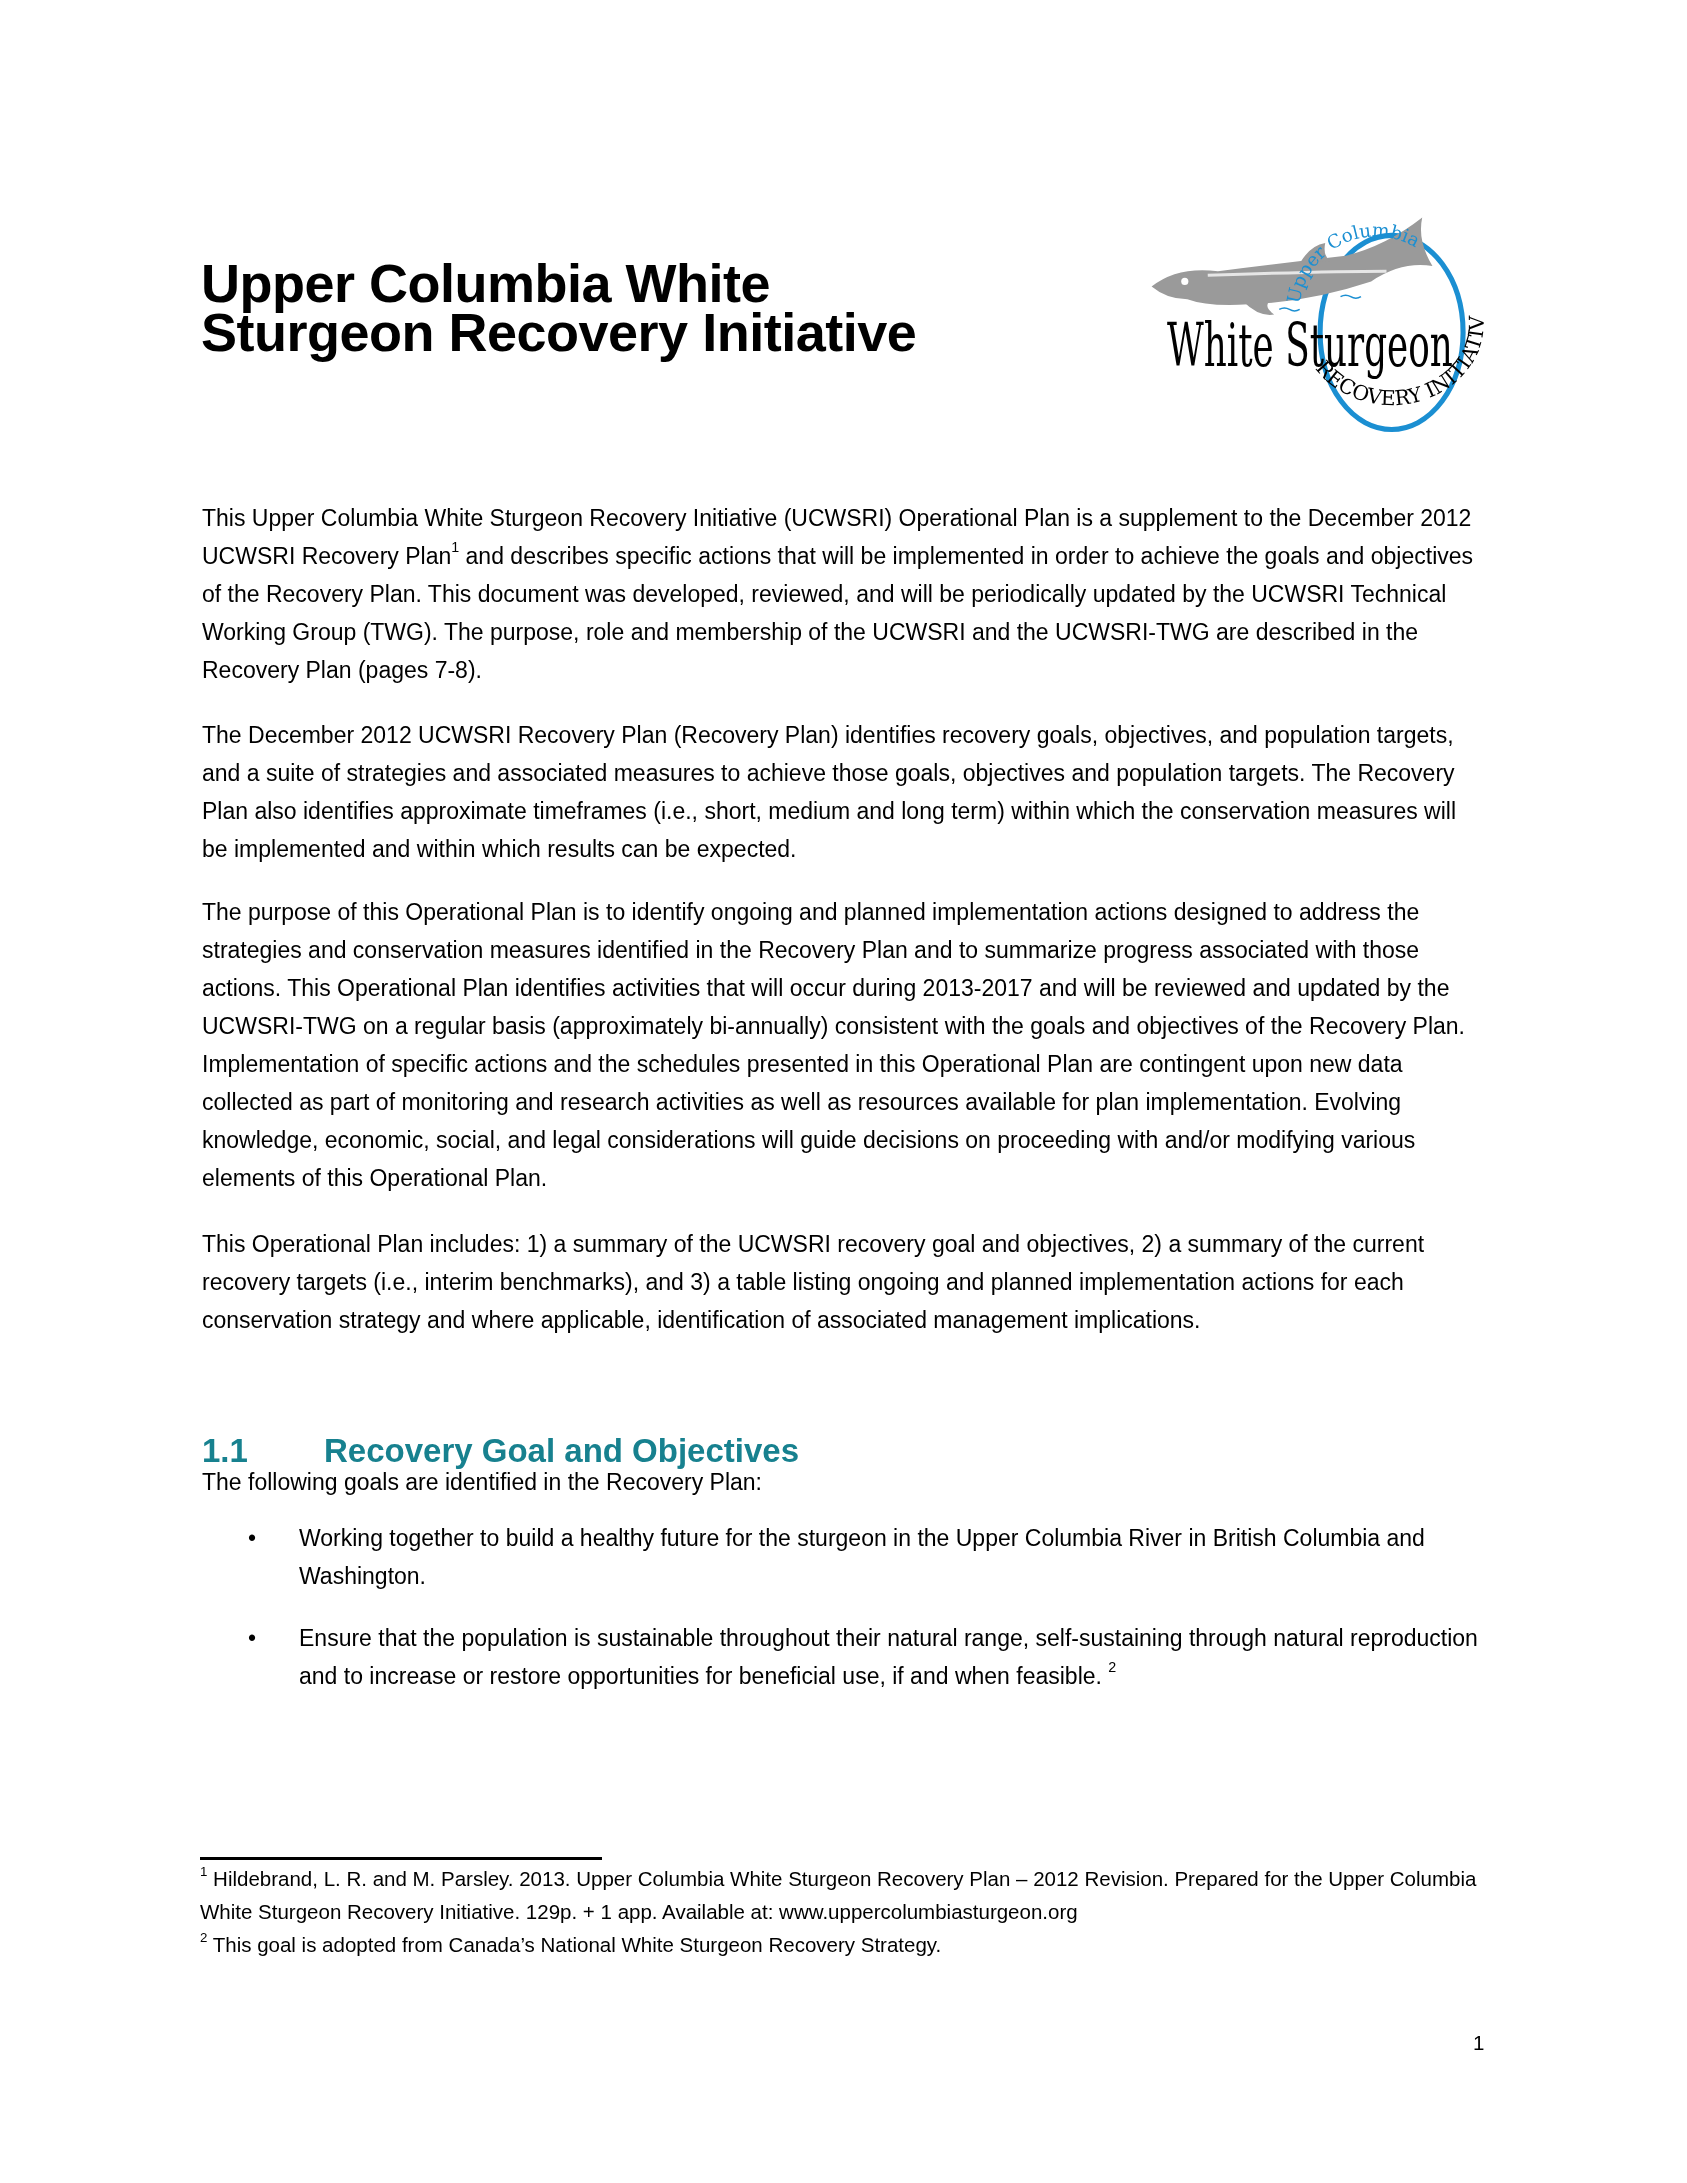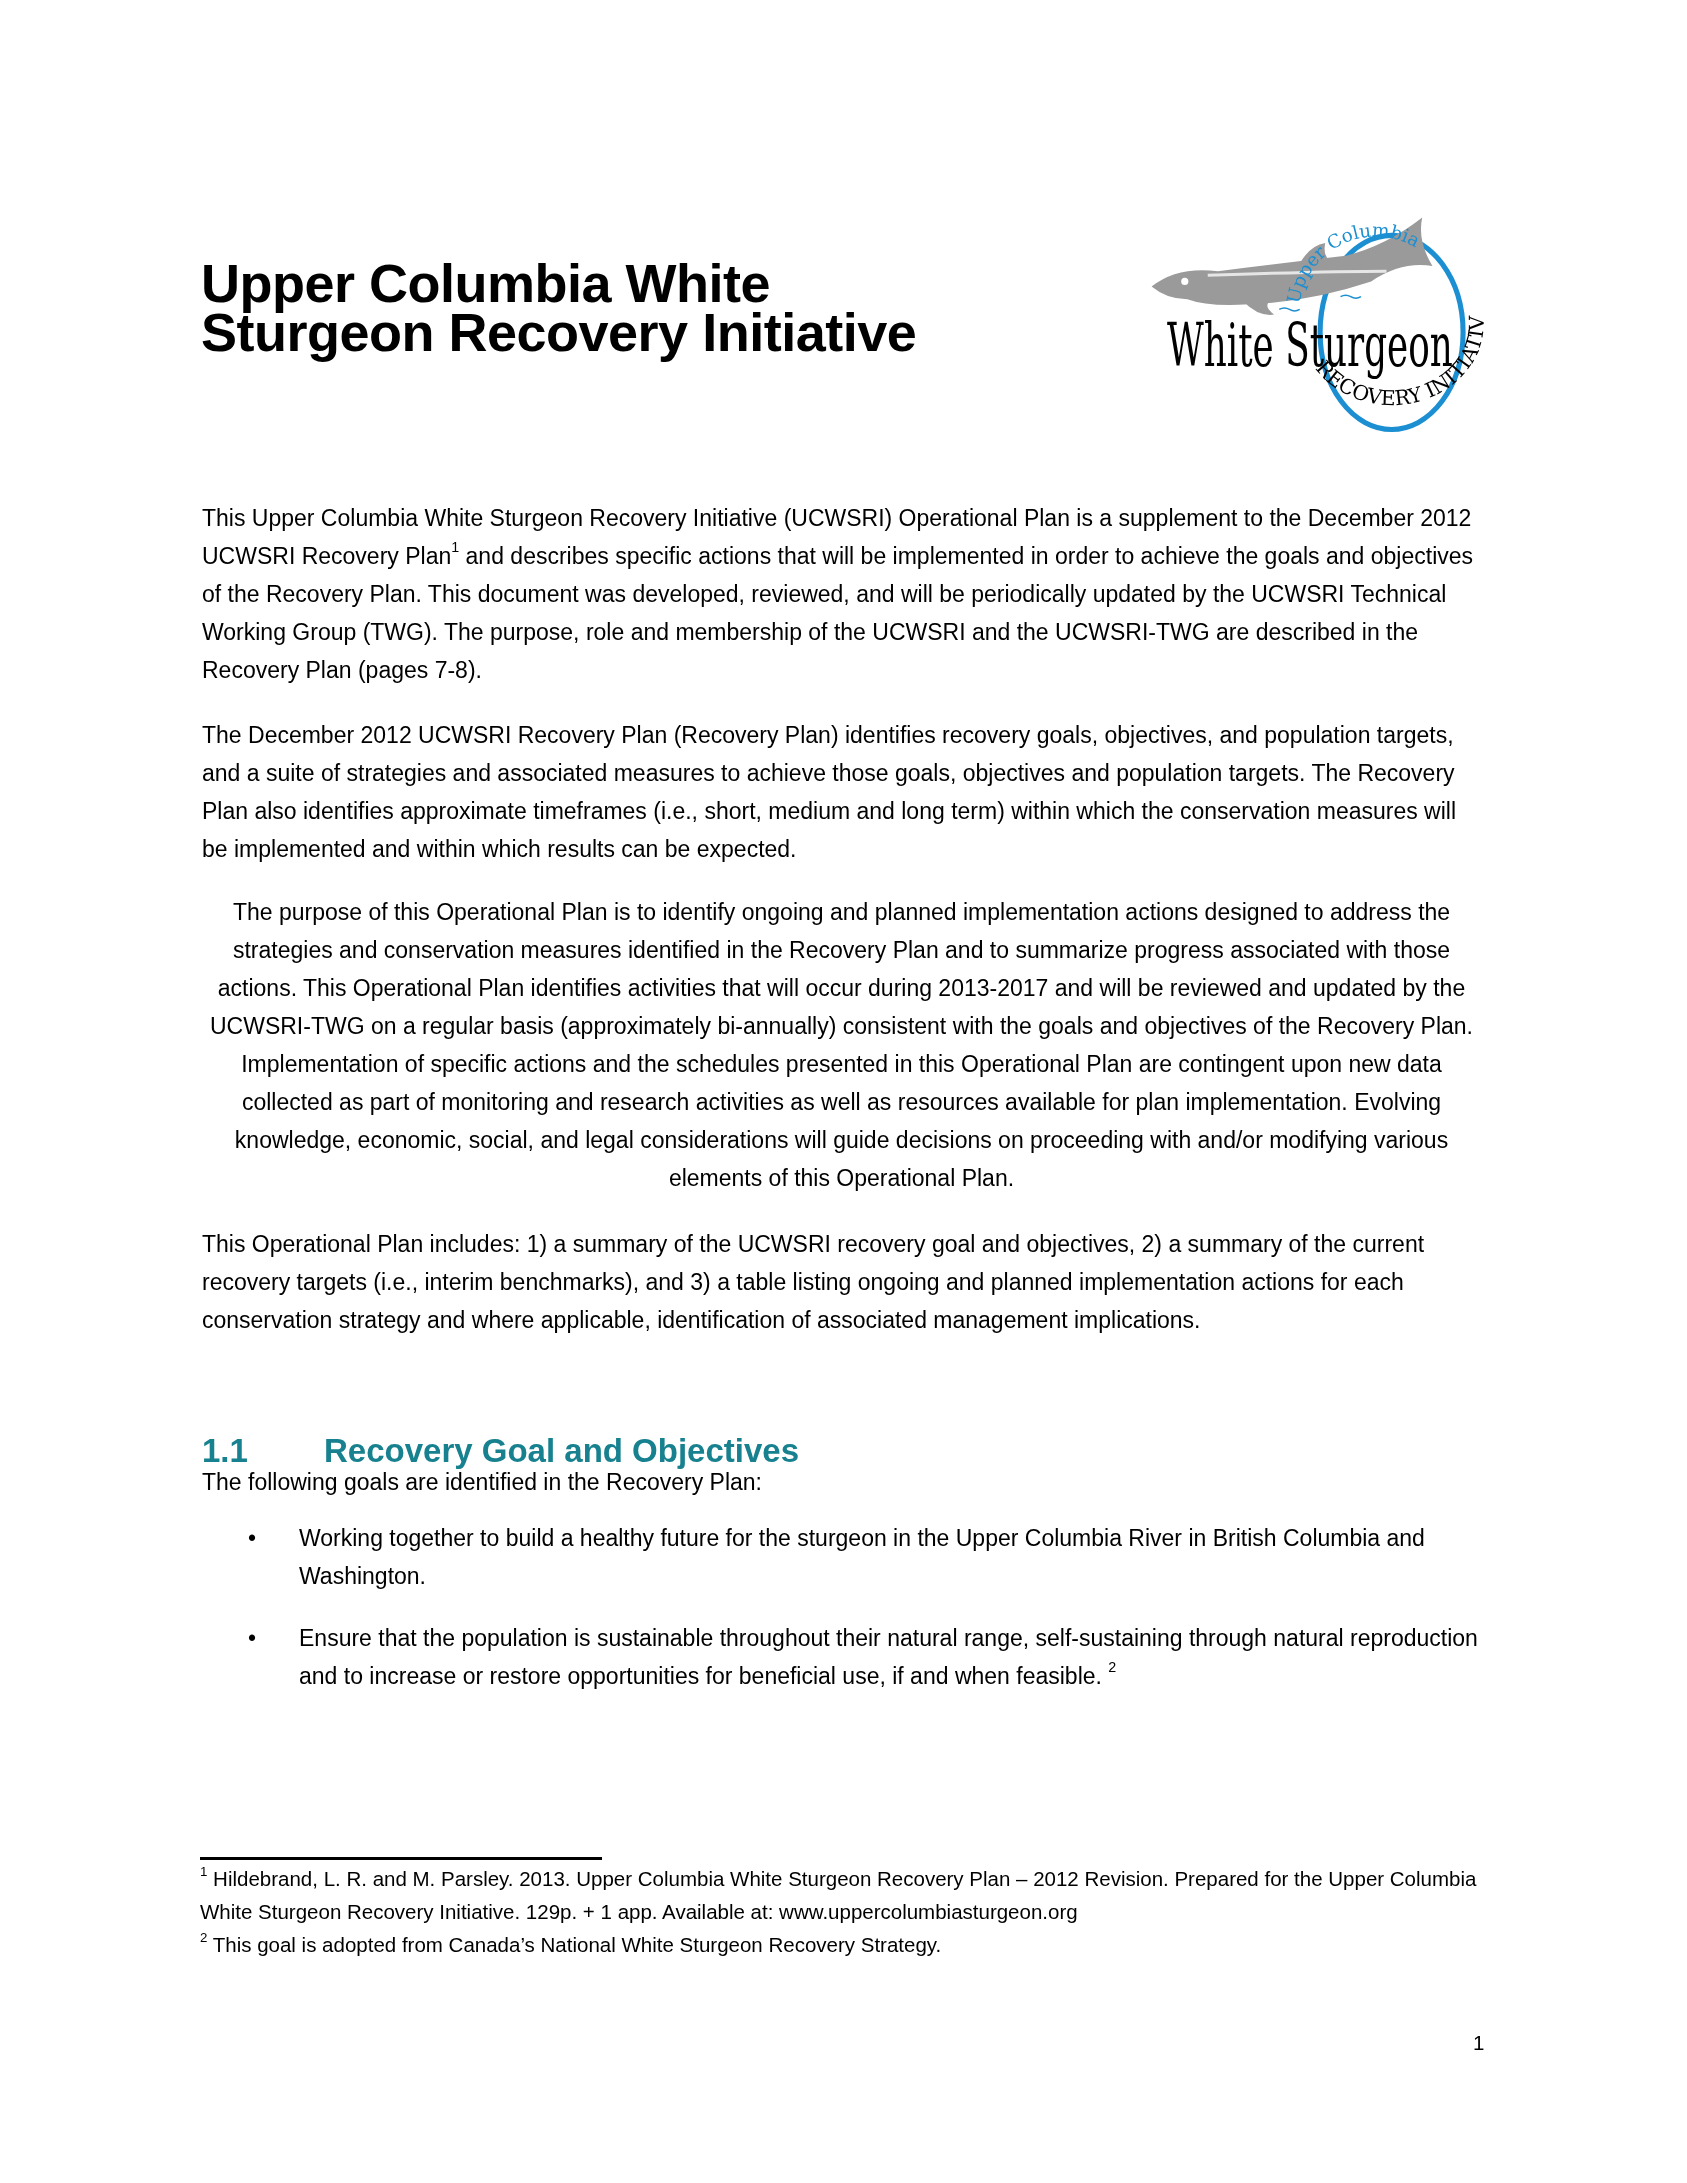--- a/index.html
+++ b/index.html
@@ -8,21 +8,21 @@
   .title { position:absolute; left:201px; font-weight:bold; font-size:54px; line-height:1; letter-spacing:-0.5px; white-space:nowrap; }
   .t1 { top:215px; color:#000;margin-top:41px; }
   .t2 { top:305px; color:#000; }
   .t3 { top:397px; color:#365f91; }
   .logo { position:absolute; left:1146px; top:215px; width:338px; height:240px; }
   .body-text { position:absolute; left:202px; width:1279px; font-size:23px; line-height:38px; }
   .body-text p { margin:0; }
   sup { font-size:14.3px; line-height:0; position:relative; top:-3.1px; vertical-align:super; }
   .p1 { top:499px; }
   .p2 { top:716px; }
-  .p3 { top:893px;text-align:center; }
+  .p3 { top:893px; }
   .p4 { top:1225px; }
   .h11 { position:absolute; left:202px; top:1402px; font-weight:bold; font-size:33px; color:#17818f; white-space:nowrap;margin-top:30px; }
   .h11 .num { display:inline-block; width:122px; }
   .intro { position:absolute; left:202px; top:1463px; font-size:23px; line-height:38px; }
   .bullets { position:absolute; left:202px; top:1519px; width:1279px; font-size:23px; line-height:38px; }
   .bullet { position:relative; padding-left:97px; margin-bottom:23.5px; }
   .bullet .dot { position:absolute; left:46px; top:0; }
   .fn-rule { position:absolute; left:200px; top:1857px; width:402px; height:2.6px; background:#000; }
   .footnotes { position:absolute; left:200px; top:1862px; width:1289px; font-size:20.5px; line-height:33px; }
   .footnotes sup { font-size:13.3px; top:-2px; }

